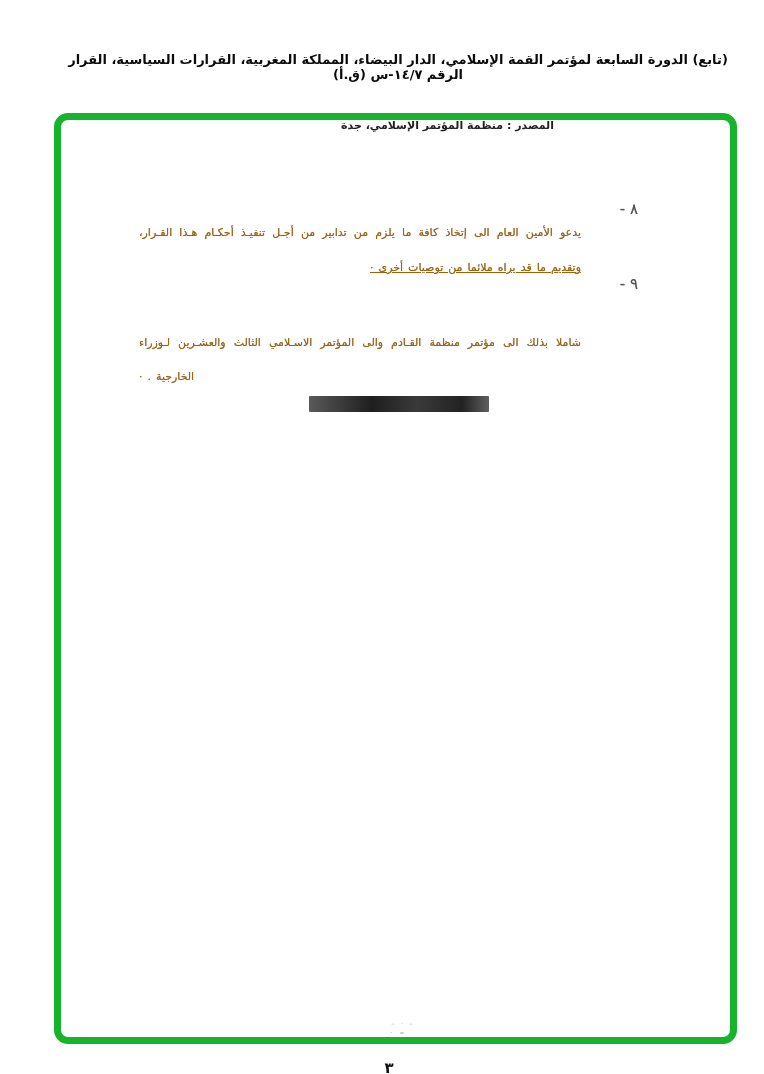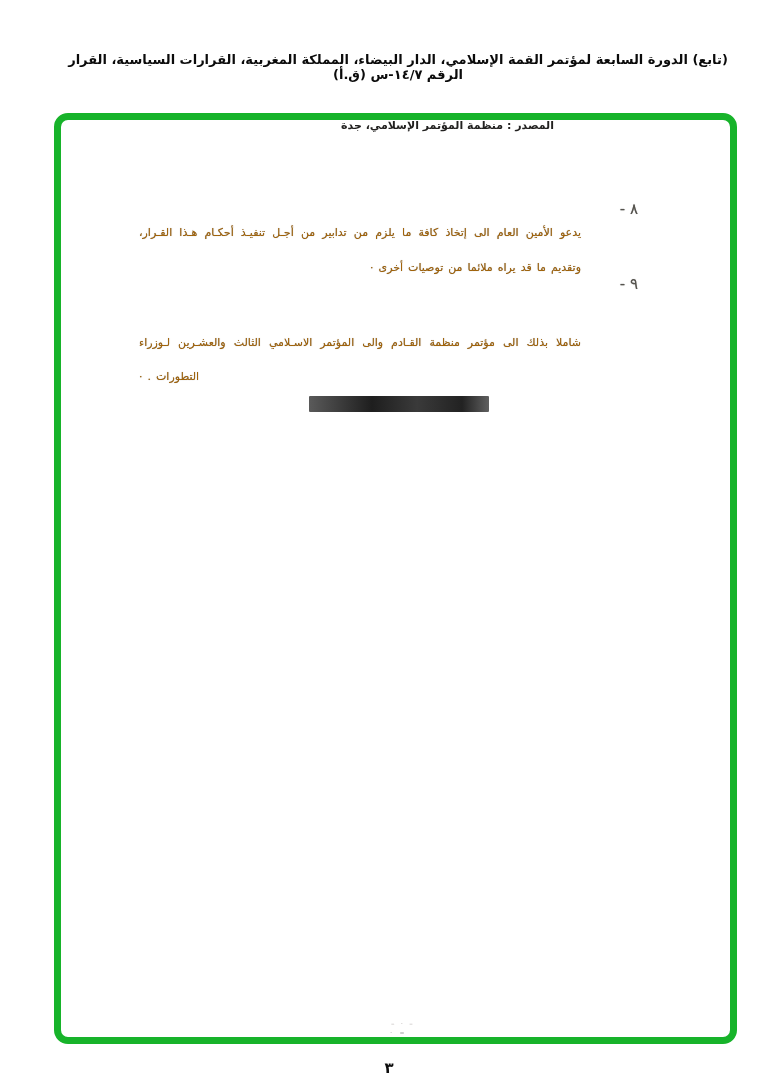--- a/index.html
+++ b/index.html
@@ -58,21 +58,21 @@
   .item-number {
     position: absolute;
     right: 134px; width: 38px;
     direction: rtl;
     text-align: right;
     font-size: 15px;
     line-height: 26px;
     color: #55534e;
     text-shadow: 0 0 0.7px rgba(70,68,64,0.6);
   }
-  .end-right { left: 115px; width: 458px; text-align: right; }
+  .end-right { left: 115px; width: 458px; text-align: right; text-decoration: underline; }
   .end-left  { left: 115px; width: 458px; text-align: left; }
   .separator-line {
     position: absolute;
     left: 293px; top: 380px;
     width: 180px; height: 2px;
     background: linear-gradient(90deg, #5a5a5a 0%, #1e1e1e 35%, #3a3a3a 60%, #222 85%, #606060 100%);
     border-radius: 1px;
   }
   .stray-mark {
     position: absolute;
@@ -102,21 +102,21 @@
   <div class="header-line2">المصدر :   منظمة المؤتمر الإسلامي، جدة</div>
 
   <div class="green-frame"></div>
 
   <div class="item-number" style="top:172px;">٨ -</div>
   <div class="body-line just" style="top:172px;">يدعو الأمين العام الى إتخاذ كافة ما يلزم من تدابير من أجـل تنفيـذ أحكـام هـذا القـرار،</div>
   <div class="body-line end-right" style="top:207px;">وتقديم ما قد يراه ملائما من توصيات أخرى ·</div>
 
   <div class="item-number" style="top:247px;">٩ -</div>
   <div class="body-line just" style="top:282px;">شاملا بذلك الى مؤتمر منظمة القـادم والى المؤتمر الاسـلامي الثالث والعشـرين لـوزراء</div>
-  <div class="body-line end-left" style="top:316px;">التطورات . ·</div>
+  <div class="body-line end-left" style="top:316px;">الخارجية . ·</div>
 
   <div class="separator-line"></div>
 
   <div class="stray-mark stray-1">– · –</div>
   <div class="stray-mark stray-2">· ＝</div>
 
   <div class="page-number">٣</div>
 
 </div>
 

